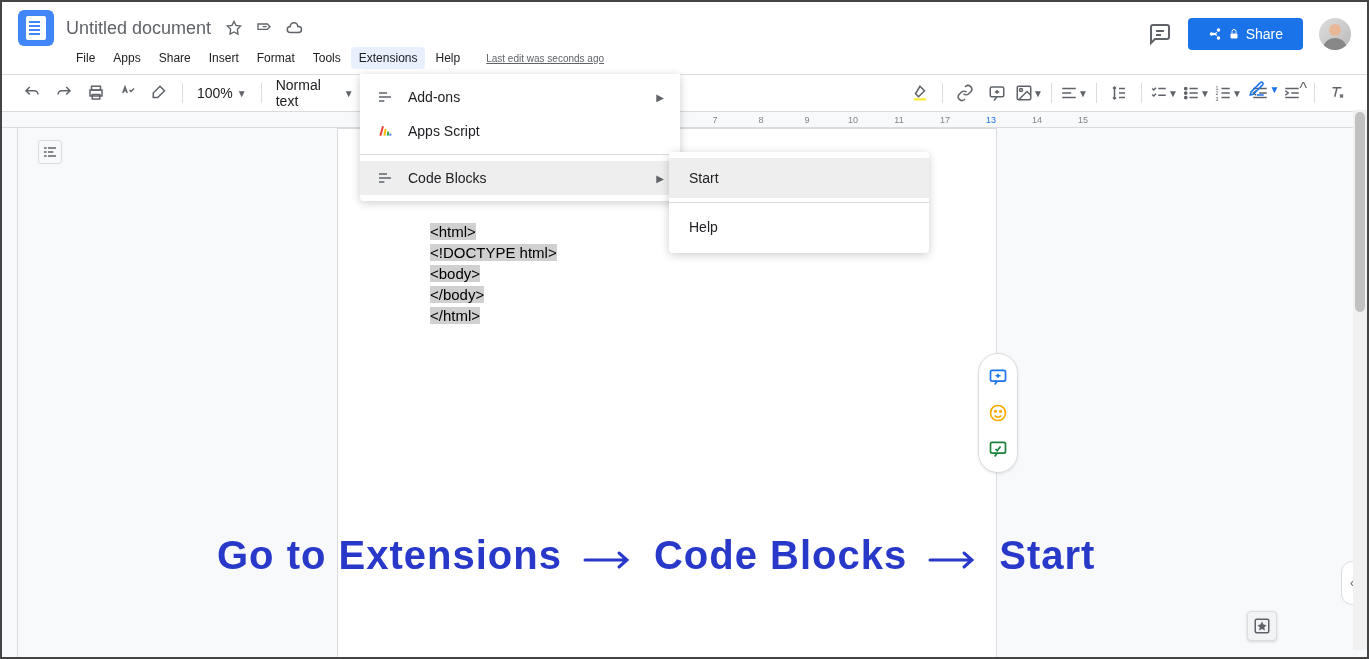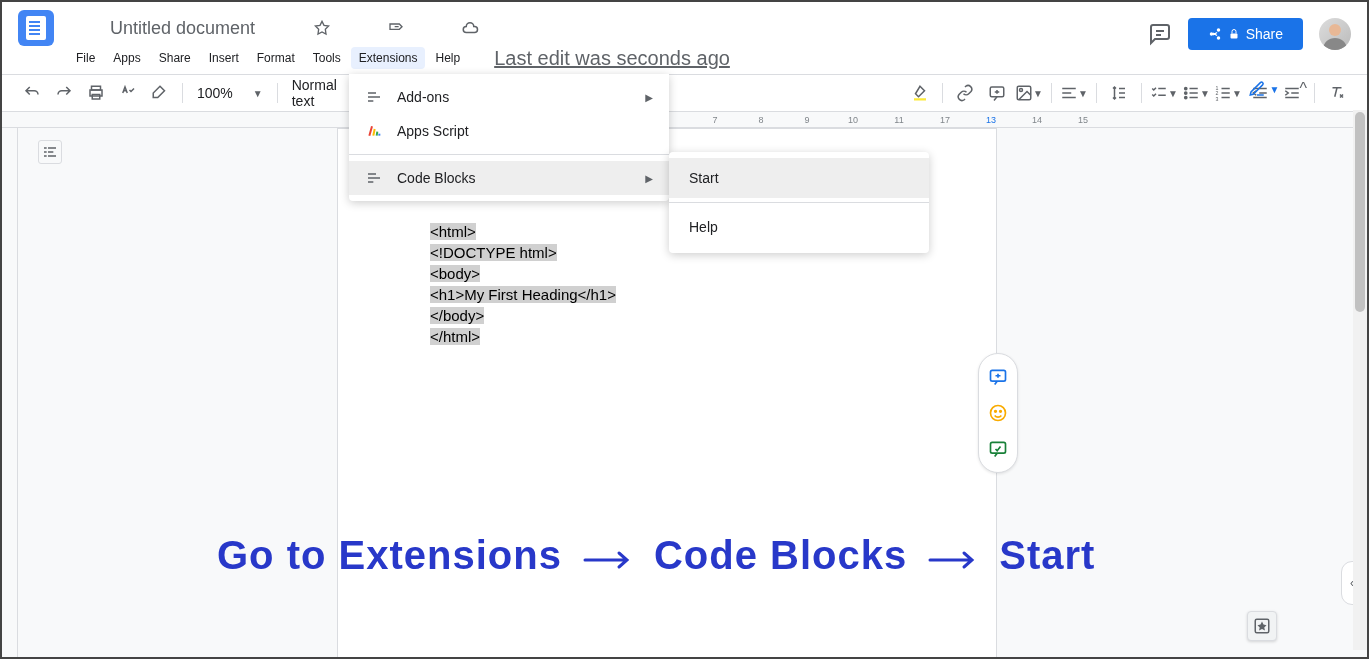--- a/index.html
+++ b/index.html
@@ -1,47 +1,47 @@
 <!DOCTYPE html>
 <html><head>
 <meta charset="utf-8">
 <style>
 * { margin:0; padding:0; box-sizing:border-box; font-family:Arial,sans-serif; }
 body { background:#fff; width:1369px; height:659px; overflow:hidden; border:2px solid #444; position:relative; }
-.titlebar { display:flex; align-items:center; height:44px; padding:8px 16px 0 16px;gap:44px; }
+.titlebar { display:flex; align-items:center; height:44px; padding:8px 16px 0 16px; }
 .logo { width:36px; height:36px; background:#4285f4; border-radius:6px; display:flex; align-items:center; justify-content:center; margin-right:12px; }
 .logo-inner { width:20px; height:24px; background:#fff; border-radius:2px; position:relative; }
 .logo-inner::before { content:""; position:absolute; left:3px; top:5px; width:11px; height:2px; background:#4285f4; box-shadow:0 4px 0 #4285f4,0 8px 0 #4285f4,0 12px 0 #4285f4; }
 .doc-title { font-size:18px; color:#5f6368; margin-right:8px; }
 .title-icon { width:18px; height:18px; margin:0 6px; color:#5f6368; display:flex; align-items:center; justify-content:center; }
 .menubar { display:flex; align-items:center; height:28px; padding:0 0 4px 66px; gap:2px; }
 .menu-item { padding:4px 8px; font-size:12px; color:#202124; border-radius:4px; cursor:pointer; }
 .menu-item.active { background:#e8f0fe; }
-.last-edit { font-size:20px; color:#5f6368; text-decoration:underline; margin-left:24px; cursor:pointer; }
+.last-edit { font-size:10px; color:#5f6368; text-decoration:underline; margin-left:16px; cursor:pointer; }
 .right-header { position:absolute; right:16px; top:16px; display:flex; align-items:center; gap:16px; }
 .comment-btn { width:24px; height:24px; color:#5f6368; }
 .share-btn { background:#1a73e8; color:#fff; padding:8px 20px; border-radius:4px; font-size:14px; font-weight:500; display:flex; align-items:center; gap:6px; border:none; cursor:pointer; }
 .avatar { width:32px; height:32px; border-radius:50%; background:linear-gradient(135deg,#ddd,#bbb); overflow:hidden; }
 .toolbar { display:flex; align-items:center; height:38px; border-top:1px solid #dadce0; border-bottom:1px solid #dadce0; padding:0 16px; gap:4px; background:#fff; }
 .tb-btn { width:28px; height:28px; display:flex; align-items:center; justify-content:center; color:#5f6368; cursor:pointer; border-radius:4px; font-size:16px; }
 .tb-sep { width:1px; height:20px; background:#dadce0; margin:0 4px; }
-.tb-text { font-size:14px; color:#202124; padding:0 6px; display:flex; align-items:center; gap:20px; }
+.tb-text { font-size:14px; color:#202124; padding:0 6px; display:flex; align-items:center; gap:4px; }
 .tb-dd { font-size:10px; color:#5f6368; }
 .ruler { height:16px; background:#f8f9fa; border-bottom:1px solid #dadce0; position:relative; font-size:9px; color:#80868b; padding-left:70px; }
 .ruler-marks { display:flex; align-items:center; height:100%; gap:0; }
 .ruler-num { width:46px; text-align:center; }
 .workspace { position:relative; height:548px; background:#f8f9fa; }
 .vruler { position:absolute; left:0; top:0; width:16px; height:100%; background:#f8f9fa; border-right:1px solid #dadce0; }
 .page { position:absolute; left:335px; top:0; width:660px; height:548px; background:#fff; border:1px solid #dadce0; }
 .outline-btn { position:absolute; left:36px; top:12px; width:24px; height:24px; border:1px solid #dadce0; border-radius:3px; display:flex; align-items:center; justify-content:center; color:#5f6368; }
 .doc-content { position:absolute; left:92px; top:92px; font-family:Arial; font-size:15px; line-height:21px; }
 .doc-content span { background:#d0d0d0; }
 .floating-tools { position:absolute; right:-22px; top:224px; display:flex; flex-direction:column; gap:14px; background:#fff; border:1px solid #dadce0; border-radius:20px; padding:12px 8px; box-shadow:0 1px 3px rgba(0,0,0,0.1); }
 .ft-btn { width:22px; height:22px; display:flex; align-items:center; justify-content:center; cursor:pointer; }
-.dropdown { position:absolute; left:347px; top:72px; width:320px; background:#fff; box-shadow:0 2px 10px rgba(0,0,0,0.2); border-radius:0 0 4px 4px; padding:6px 0; z-index:100; }
+.dropdown { position:absolute; left:358px; top:72px; width:320px; background:#fff; box-shadow:0 2px 10px rgba(0,0,0,0.2); border-radius:0 0 4px 4px; padding:6px 0; z-index:100; }
 .dd-item { display:flex; align-items:center; padding:8px 16px; font-size:14px; color:#202124; cursor:pointer; gap:14px; }
 .dd-item.hover { background:#eee; }
 .dd-icon { width:18px; height:18px; color:#5f6368; display:flex; align-items:center; justify-content:center; }
 .dd-arrow { margin-left:auto; color:#5f6368; font-size:10px; }
 .dd-sep { height:1px; background:#dadce0; margin:6px 0; }
 .submenu { position:absolute; left:667px; top:150px; width:260px; background:#fff; box-shadow:0 2px 10px rgba(0,0,0,0.2); border-radius:4px; padding:6px 0; z-index:101; }
 .sm-item { padding:12px 20px; font-size:14px; color:#202124; cursor:pointer; }
 .sm-item.hover { background:#eee; }
 .sm-sep { height:1px; background:#dadce0; margin:4px 0; }
 .annotation { position:absolute; left:215px; top:530px; font-family:'Comic Sans MS',cursive; font-size:40px; font-weight:bold; color:#2838c9; letter-spacing:1px; }
@@ -264,21 +264,20 @@
     <svg width="16" height="16" viewBox="0 0 24 24" fill="none" stroke="currentColor" stroke-width="2">
         <path d="M3 6h4 M3 12h4 M3 18h4 M9 6h12 M9 12h8 M9 18h12"></path>
       </svg>
   </div>
   <div class="page">
     <div class="doc-content">
       <div><span>&lt;html&gt;</span></div>
       <div><span>&lt;!DOCTYPE html&gt;</span></div>
       <div><span>&lt;body&gt;</span></div>
       <div><span></span></div>
-      <div><span>&lt;h1&gt;My First Heading&lt;/h1&gt;</span></div>
       <div><span></span></div>
       <div><span>&lt;/body&gt;</span></div>
       <div><span>&lt;/html&gt;</span></div>
     </div>
     <div class="floating-tools">
       <div class="ft-btn">
         <svg width="20" height="20" viewBox="0 0 24 24" fill="none" stroke="#1a73e8" stroke-width="2">
             <rect x="3" y="4" width="18" height="13" rx="2"></rect>
             <path d="M12 8v5 M9 10.5h6 M8 21l3-4"></path>
           </svg>

